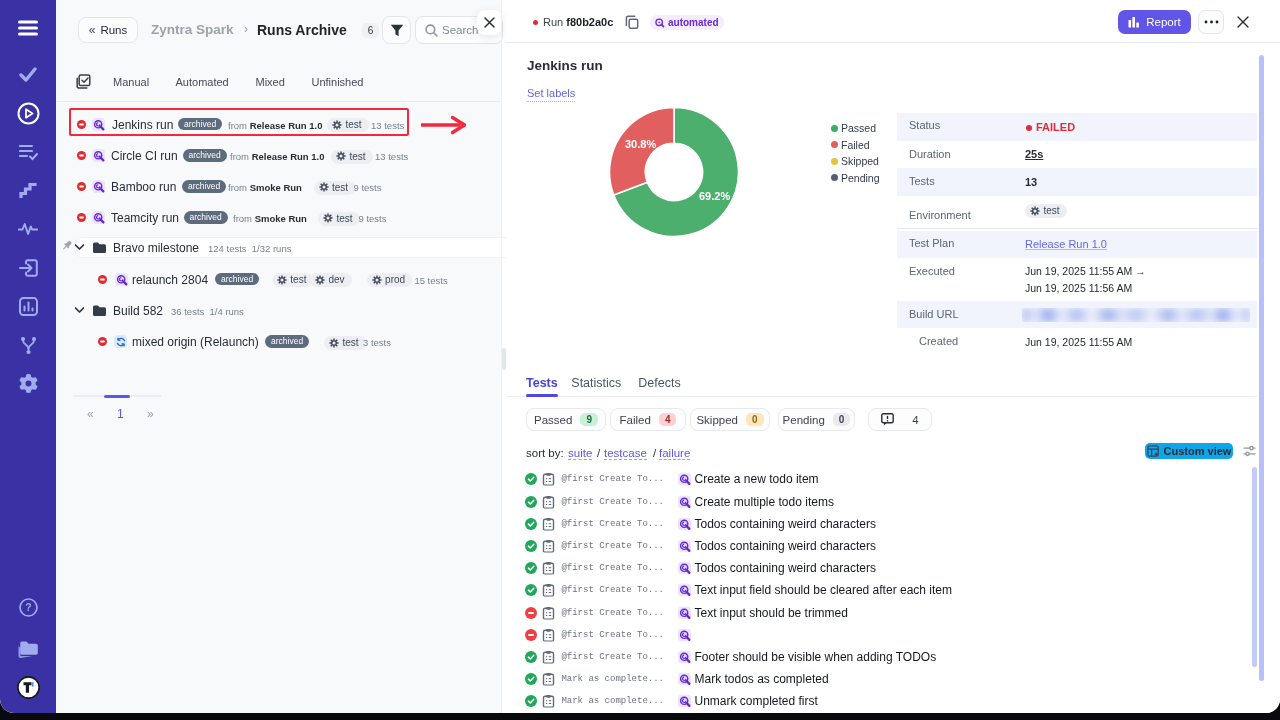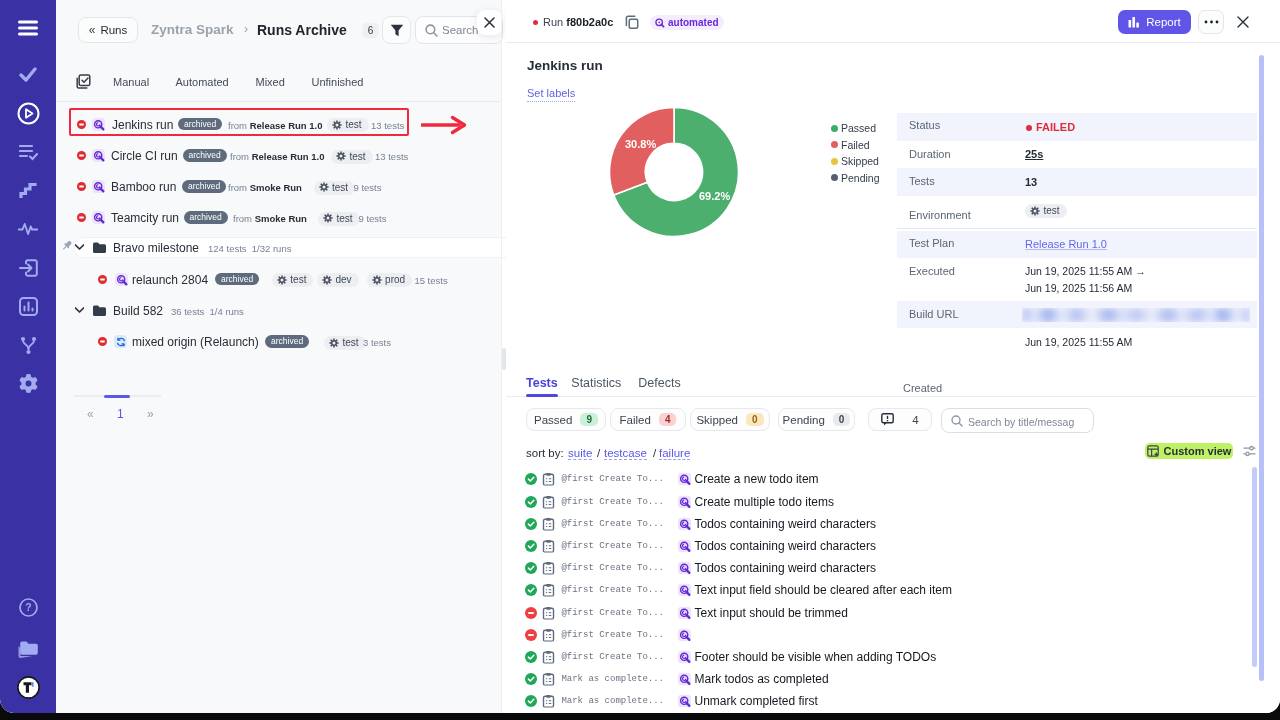--- a/index.html
+++ b/index.html
@@ -195,21 +195,21 @@
         <use href="#mns9"></use>
       </svg>
     <svg class="abs" style="left:58.5px; top:272.5px;" width="13" height="13">
         <use href="#atic"></use>
       </svg>
     <span class="abs" style="left:76px; top:272.5px; font-size:12px; color:#272e38;">relaunch 2804</span>
     <span class="abs pill-arch" style="left:159px; top:272.5px;">archived</span>
     <span class="abs pill-env" style="left:215.8px; top:273px;"><svg width="10" height="10">
           <use href="#gear10"></use>
         </svg>test</span>
-    <span class="abs pill-env" style="left:261px; top:273px;"><svg width="10" height="10">
+    <span class="abs pill-env" style="left:254px; top:273px;"><svg width="10" height="10">
           <use href="#gear10"></use>
         </svg>dev</span>
     <span class="abs pill-env" style="left:310.6px; top:273px;"><svg width="10" height="10">
           <use href="#gear10"></use>
         </svg>prod</span>
     <span class="abs" style="left:358.4px; top:274.5px; font-size:9.5px; color:#768292;">15 tests</span>
 
     <svg class="abs" style="left:19px; top:307px;" width="9" height="6">
         <use href="#chev"></use>
       </svg>
@@ -310,21 +310,21 @@
     <div class="abs" style="left:391px; top:301px; width:360px; height:27px; background:#f1f4fd;"></div>
     <div class="abs" style="left:391px; top:228px; width:360px; height:1px; background:#e2e8f0;"></div>
 
     <span class="abs" style="left:403px; top:119px; font-size:11px; color:#5b6573;">Status</span>
     <span class="abs" style="left:403px; top:147.5px; font-size:11px; color:#5b6573;">Duration</span>
     <span class="abs" style="left:403px; top:175px; font-size:11px; color:#5b6573;">Tests</span>
     <span class="abs" style="left:403px; top:203px; font-size:11px; color:#5b6573;margin-top:6px;">Environment</span>
     <span class="abs" style="left:403px; top:237px; font-size:11px; color:#5b6573;">Test Plan</span>
     <span class="abs" style="left:403px; top:265px; font-size:11px; color:#5b6573;">Executed</span>
     <span class="abs" style="left:403px; top:307.5px; font-size:11px; color:#5b6573;">Build URL</span>
-    <span class="abs" style="left:397px; top:335px; font-size:11px; color:#5b6573;margin-top:47px;">Created</span>
+    <span class="abs" style="left:413px; top:335px; font-size:11px; color:#5b6573;">Created</span>
 
     <span class="abs" style="left:520px; top:124.5px; width:6px; height:6px; border-radius:50%; background:#e02d3c;"></span>
     <span class="abs" style="left:530px; top:120.5px; font-size:11px; font-weight:bold; color:#e02d3c;">FAILED</span>
     <span class="abs" style="left:519px; top:148px; font-size:11px; font-weight:bold; color:#252b35;text-decoration:underline;">25s</span>
     <span class="abs" style="left:519px; top:175.5px; font-size:11px; font-weight:bold; color:#252b35;">13</span>
     <span class="abs pill-env" style="left:519px; top:204px;"><svg width="10" height="10">
           <use href="#gear10"></use>
         </svg>test</span>
     <span class="abs" style="left:519px; top:237.5px; font-size:11px; color:#6267e9; text-decoration:underline; text-decoration-color:#b4b7f2;">Release Run 1.0</span>
     <span class="abs" style="left:519px; top:265px; font-size:10.5px; color:#252b35;">Jun 19, 2025 11:55 AM →</span>
@@ -358,35 +358,28 @@
       </div>
     <div class="abs fpill" style="left:362px; width:64px;">
         <svg width="13" height="13" viewBox="0 0 13 13">
           <rect x="0.8" y="0.8" width="11.4" height="9" rx="1.5" stroke="#272d36" stroke-width="1.4" fill="none"></rect>
           <path d="M3 9.8 v2.6 l2.8 -2.6" fill="#272d36"></path>
           <rect x="5.8" y="2.8" width="1.4" height="3.2" fill="#272d36"></rect>
           <rect x="5.8" y="7" width="1.4" height="1.4" fill="#272d36"></rect>
         </svg>
         <span style="margin-left:10px;">4</span>
       </div>
-    <div class="abs" style="left:435px; top:408px; width:153px; height:24.5px; background:#fff; border:1px solid #dbdfe4; border-radius:8px;">
-      <svg class="abs" style="left:9px; top:6px;" width="12" height="12" viewBox="0 0 13 13">
-          <circle cx="5.4" cy="5.4" r="4.3" stroke="#8d96a3" stroke-width="1.5" fill="none"></circle>
-          <path d="M8.7 8.7 L12 12" stroke="#8d96a3" stroke-width="1.5" stroke-linecap="round"></path>
-        </svg>
-      <span class="abs" style="left:26px; top:6.5px; font-size:10.5px; color:#7e8794; white-space:nowrap;">Search by title/messag</span>
-    </div>
 
     <span class="abs" style="left:20px; top:446.5px; font-size:11.5px; color:#272e38;">sort by:</span>
     <span class="abs" style="left:62px; top:446.5px; font-size:11.5px; color:#5a57e9; border-bottom:1px dashed #9a9df0;">suite</span>
     <span class="abs" style="left:91px; top:446.5px; font-size:11.5px; color:#272e38;">/</span>
     <span class="abs" style="left:98px; top:446.5px; font-size:11.5px; color:#5a57e9; border-bottom:1px dashed #9a9df0;">testcase</span>
     <span class="abs" style="left:147px; top:446.5px; font-size:11.5px; color:#272e38;">/</span>
     <span class="abs" style="left:153px; top:446.5px; font-size:11.5px; color:#5a57e9; border-bottom:1px dashed #9a9df0;">failure</span>
-    <div class="abs" style="left:639px; top:443px; width:88px; height:16px; background:#bef264; border-radius:5px; display:flex; align-items:center; justify-content:center; gap:5px;">
+    <div class="abs" style="left:639px; top:443px; width:88px; height:16px; background:#0ea5e9; border-radius:5px; display:flex; align-items:center; justify-content:center; gap:5px;">
         <svg width="12" height="12" viewBox="0 0 12 12">
           <rect x="0.8" y="0.8" width="10.4" height="10.4" rx="1.6" stroke="#3c4450" stroke-width="1.2" fill="none"></rect>
           <path d="M0.8 4.2 h10.4 M4.6 4.2 v7" stroke="#3c4450" stroke-width="1.2" fill="none"></path>
           <path d="M9.3 7.5 v3.6 M7.5 9.3 h3.6" stroke="#3c4450" stroke-width="1.2"></path>
         </svg>
         <span style="font-size:11px; font-weight:bold; color:#272d36; white-space:nowrap;">Custom view</span>
       </div>
     <svg class="abs" style="left:737px; top:445px;" width="13" height="12" viewBox="0 0 13 12">
         <g stroke="#8d96a3" stroke-width="1.3" fill="none">
           <path d="M0.5 3.2 h12 M0.5 8.8 h12"></path>

